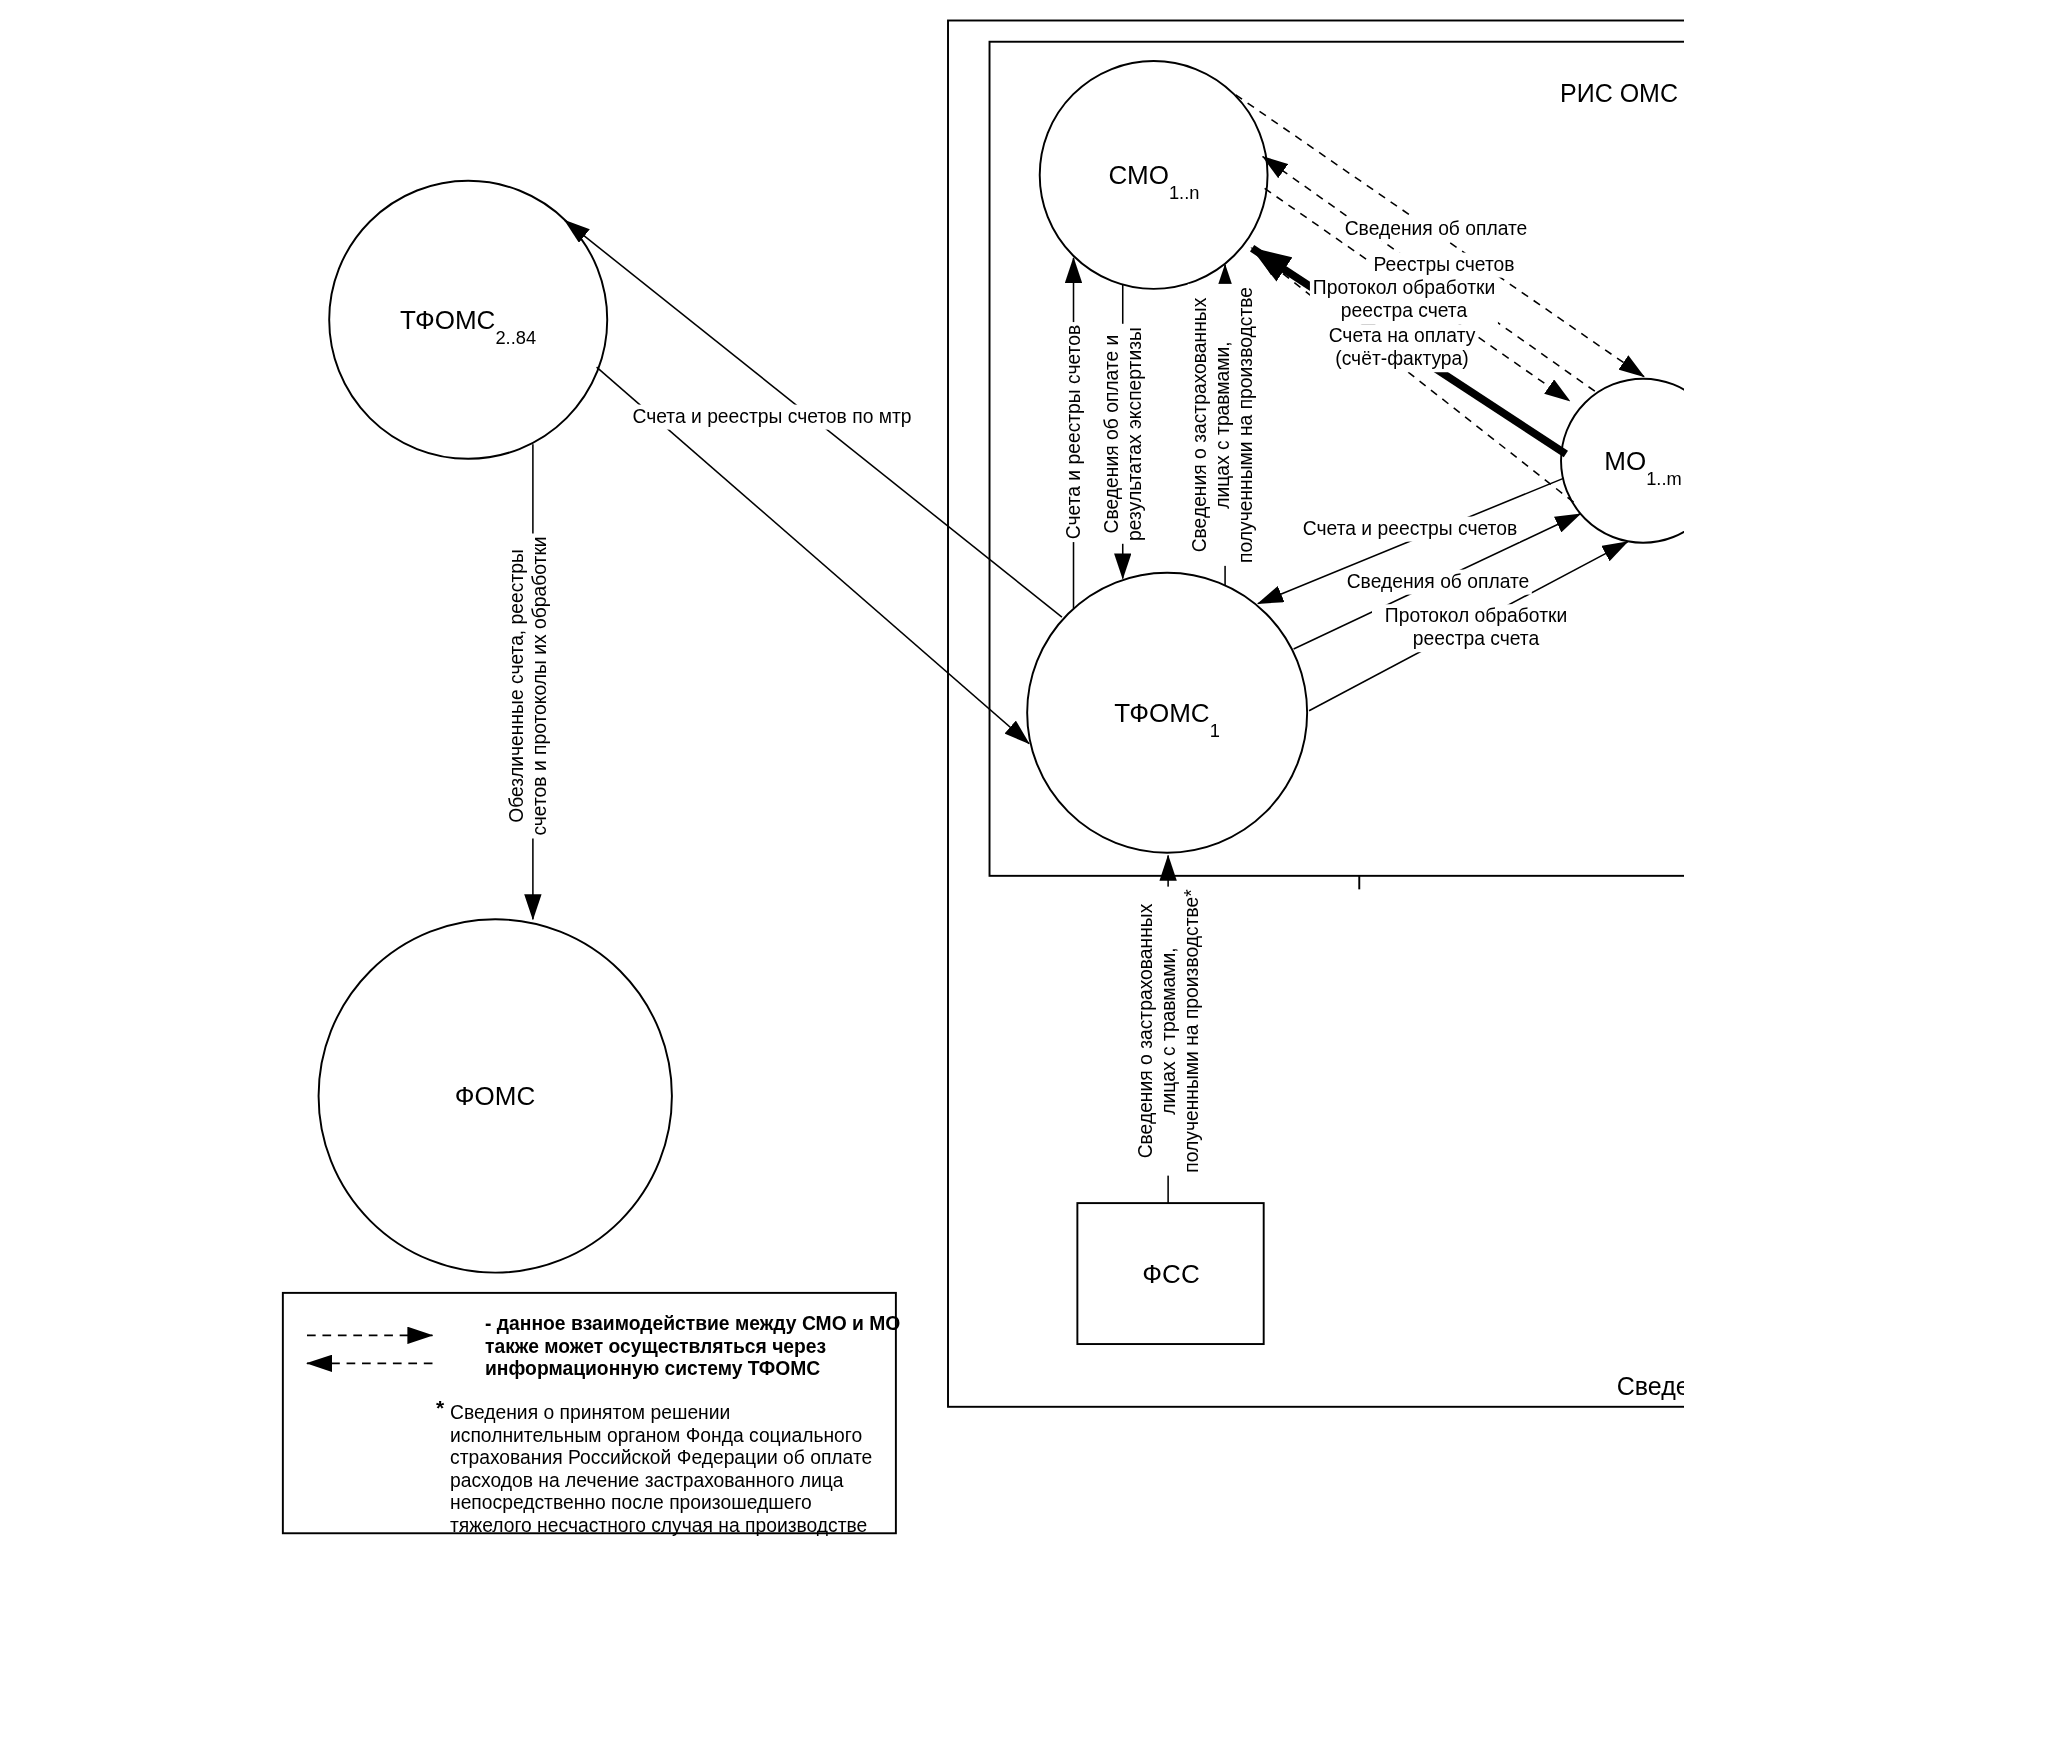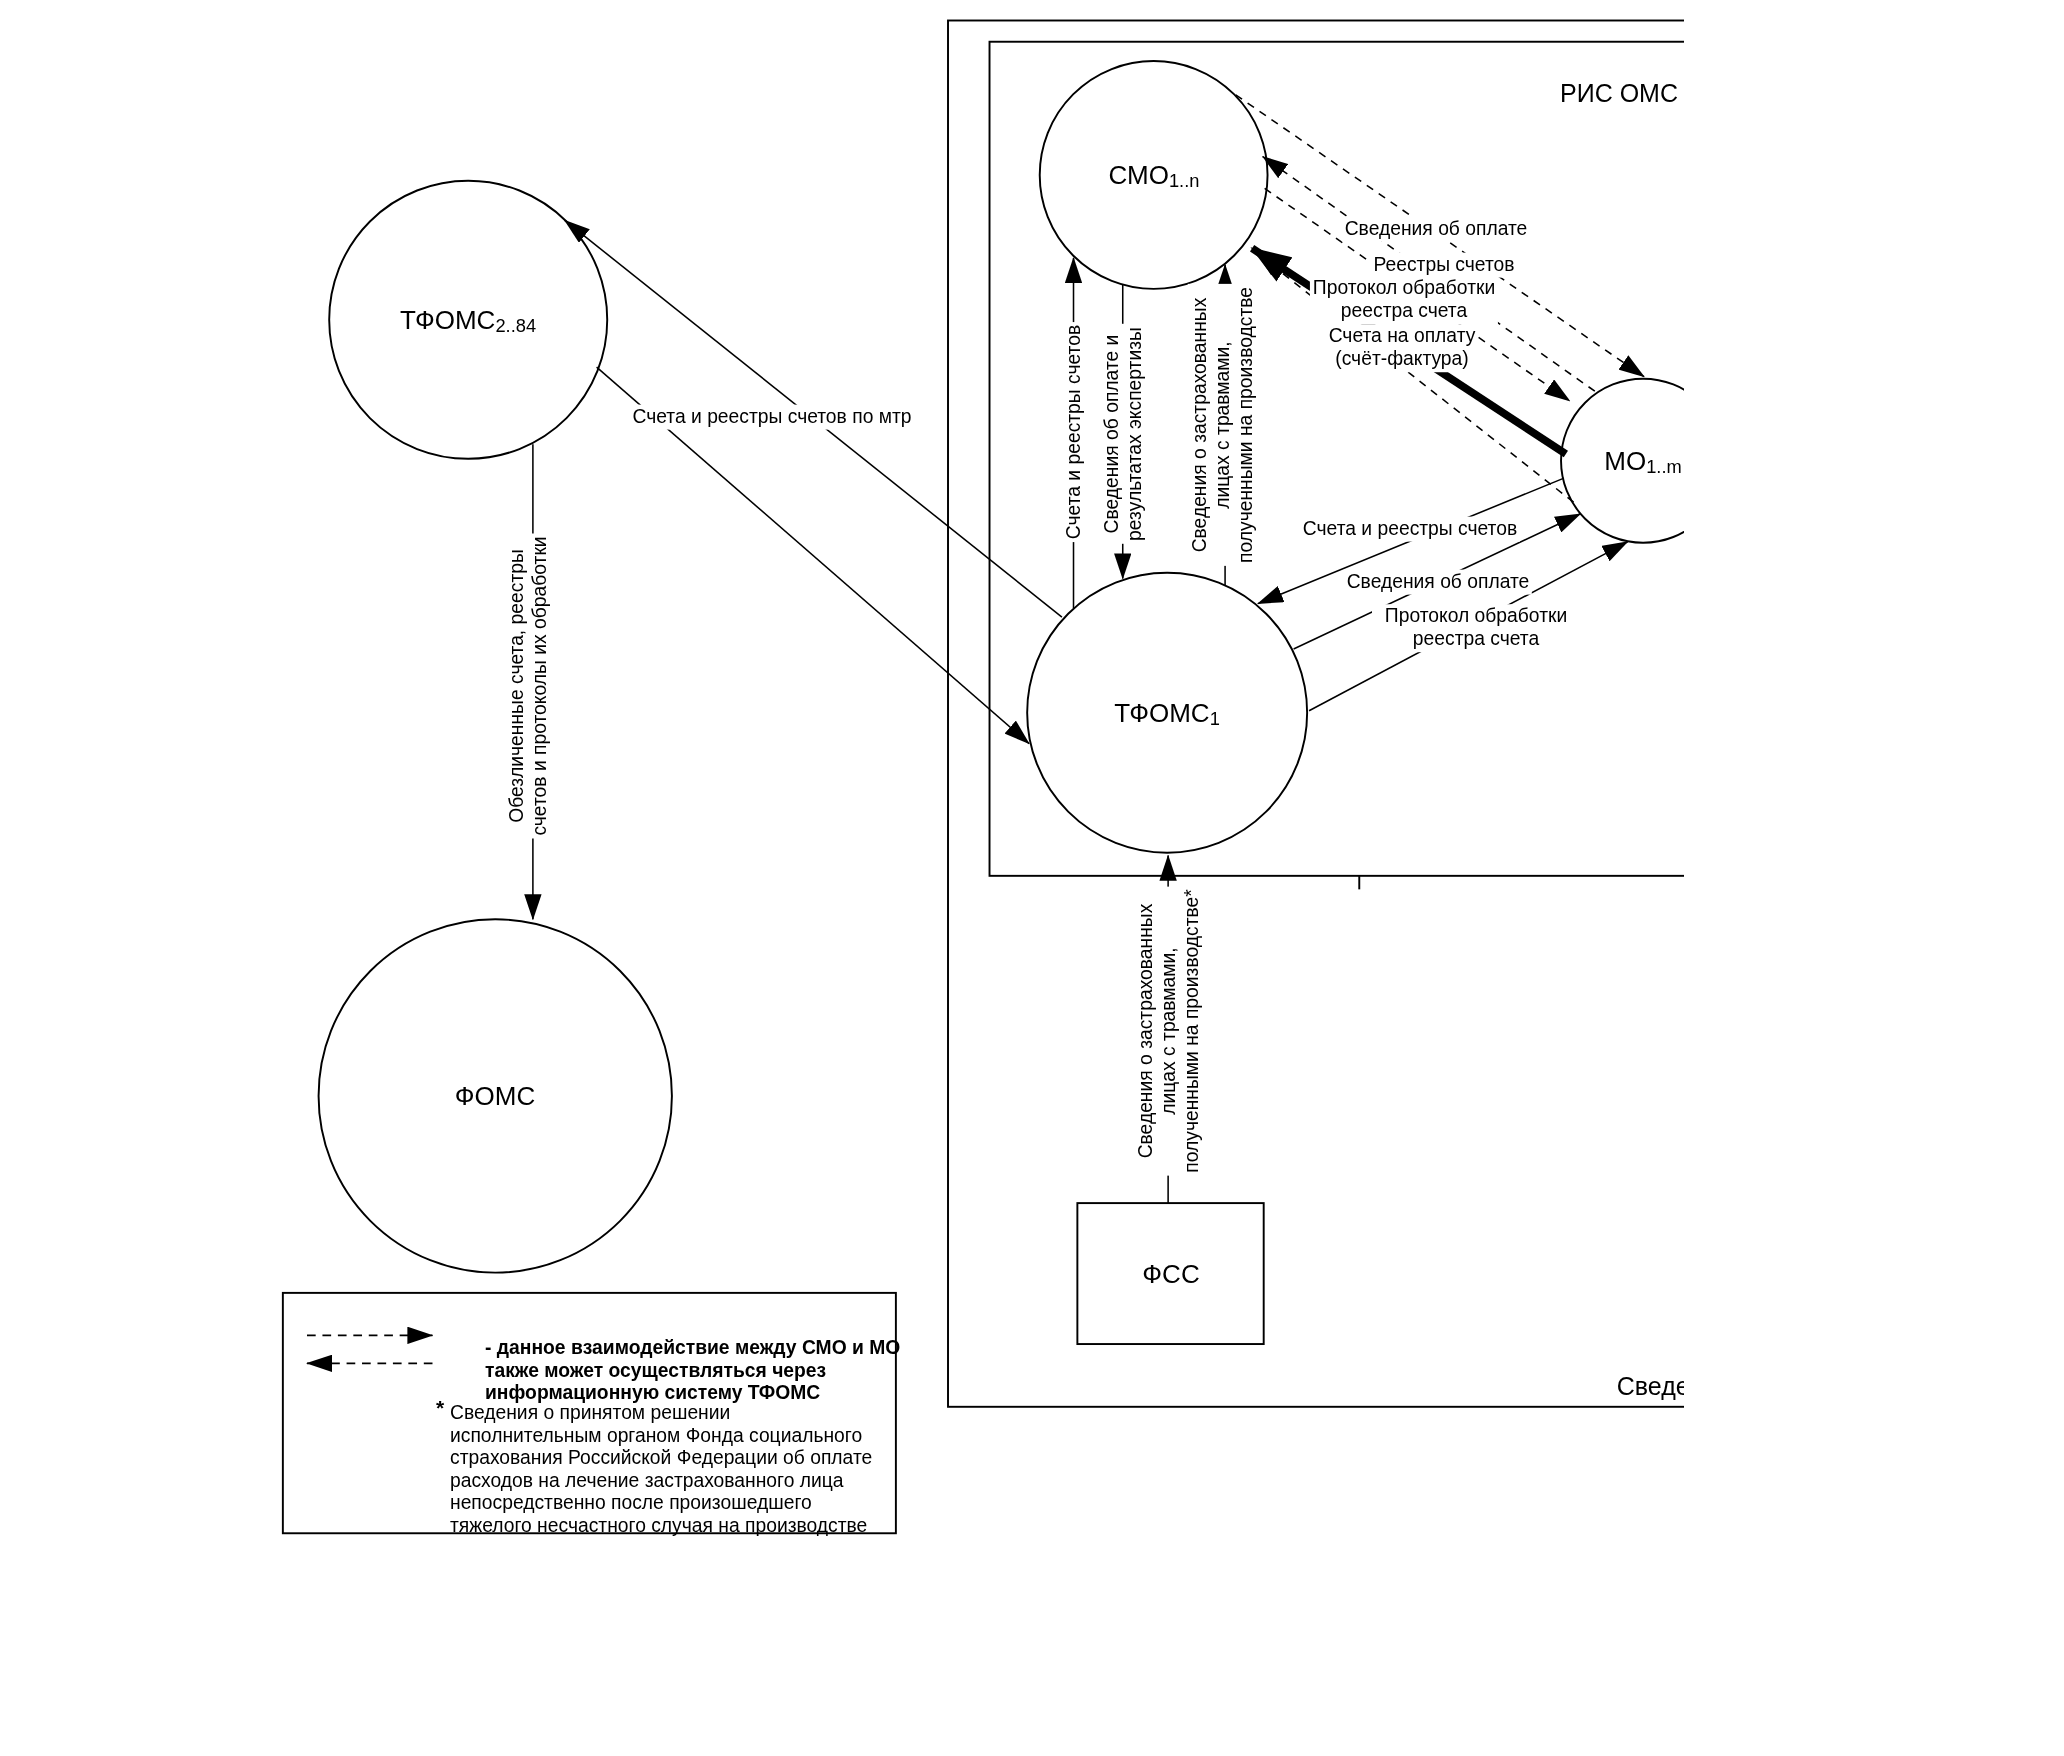--- a/index.html
+++ b/index.html
@@ -3,24 +3,24 @@
 <meta charset="utf-8">
 <style>
   html,body{margin:0;padding:0;background:#fff;}
   .canvas{position:relative;width:1684px;height:1756px;background:#fff;overflow:hidden;
           font-family:"Liberation Sans",sans-serif;color:#000;}
   svg{position:absolute;left:0;top:0;}
   .lbl{position:absolute;transform:translate(-50%,-50%);font-size:19.3px;line-height:1.18;
        text-align:center;white-space:pre-line;background:#fff;padding:1px 2.9px;}
   .lbl.vert{transform:translate(-50%,-50%) rotate(-90deg);}
   .node-label{position:absolute;transform:translate(-50%,-50%);font-size:26px;white-space:nowrap;}
-  .node-label .sub{font-size:18.3px;position:relative;top:3px;margin-top:19px;}
+  .node-label .sub{font-size:18.3px;position:relative;top:15px;margin-top:19px;}
   .corner{position:absolute;transform:translate(-50%,-50%);font-size:25px;white-space:nowrap;}
   .legend-text{position:absolute;font-weight:bold;font-size:19.3px;line-height:1.17;
-               white-space:pre-line;text-align:left;margin-top:24px;}
+               white-space:pre-line;text-align:left;}
   .legend-note{position:absolute;display:flex;align-items:flex-start;}
   .legend-note .mark{font-weight:bold;font-size:21px;transform:translateY(-5.8px);margin-right:5.8px;}
   .legend-note .note-body{font-weight:normal;font-size:19.3px;line-height:1.17;white-space:pre-line;}
   .caption{position:absolute;left:0;top:1630px;width:100%;text-align:center;
            font-family:"Liberation Serif",serif;font-size:41px;line-height:58px;white-space:nowrap;}
   .cap-bold{font-weight:bold;margin-right:11.6px;}
 </style>
 </head>
 <body>
 

